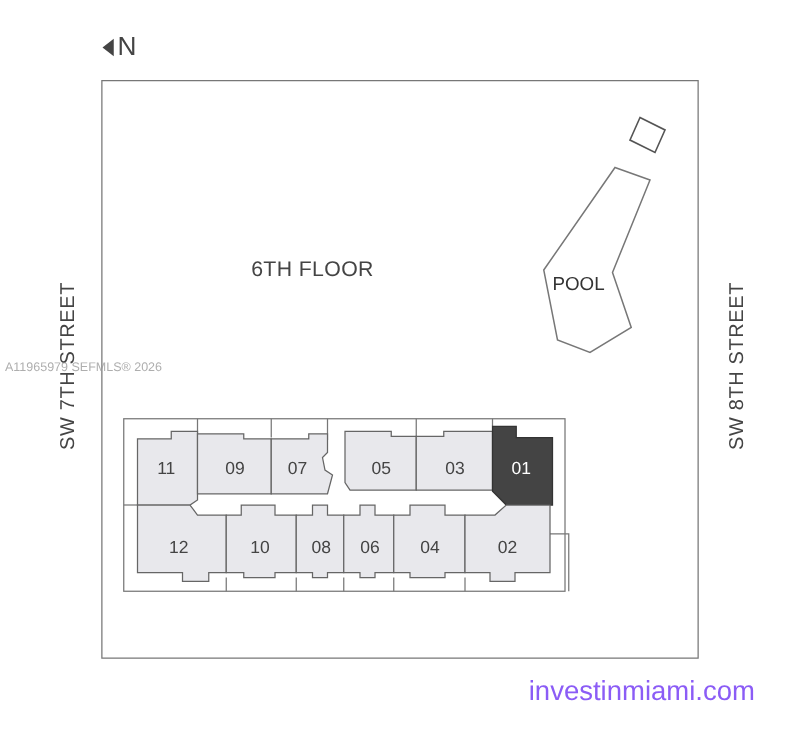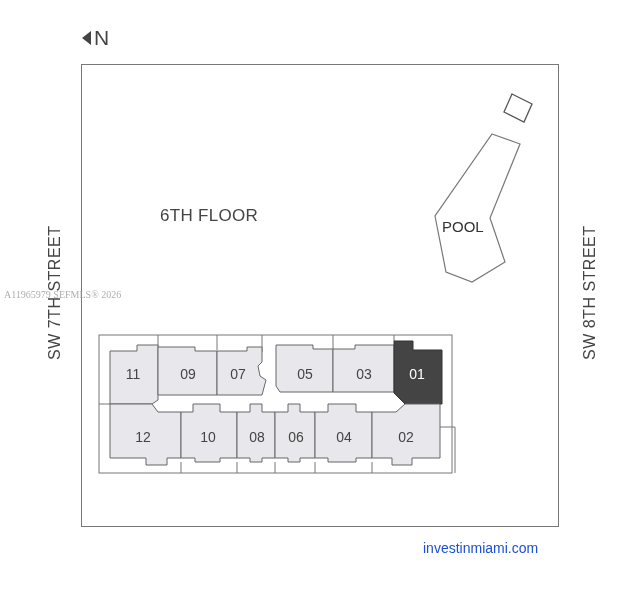--- a/index.html
+++ b/index.html
@@ -1,30 +1,30 @@
 <!DOCTYPE html>
 <html><head>
 <meta charset="utf-8">
 <style>
   html, body { margin:0; padding:0; background:#ffffff; }
   body { width:640px; height:590px; position:relative; overflow:hidden; font-family:"Liberation Sans", sans-serif; }
   .north { position:absolute; left:82px; top:26px; display:flex; align-items:center; color:#444; }
   .north .arrow { width:0; height:0; border-top:7px solid transparent; border-bottom:7px solid transparent; border-right:9px solid #444; margin-right:3px; }
   .north .n { font-size:21px; color:#444; }
   .frame { position:absolute; left:81px; top:64px; width:478px; height:463px; border:1px solid #777; box-sizing:border-box; }
-  .deck { position:absolute; left:160px; top:206px; width:180px; font-size:17px; color:#444; line-height:20px; letter-spacing:0.3px; }
+  .deck { position:absolute; left:160px; top:206px; width:180px; text-align:center; font-size:17px; color:#444; line-height:20px; letter-spacing:0.3px; }
   .street { position:absolute; font-size:16px; color:#444; white-space:nowrap; transform-origin:center; letter-spacing:0.5px; }
   .street-left { left:-5px; top:291px; width:120px; text-align:center; transform:rotate(-90deg); }
   .street-right { left:530px; top:291px; width:120px; text-align:center; transform:rotate(-90deg); }
-  .watermark { position:absolute; left:4px; top:289px; font-size:10px; color:#9a9a9a; opacity:0.8;font-family:Liberation Serif, serif; }
+  .watermark { position:absolute; left:4px; top:289px; font-size:10px; color:#9a9a9a; opacity:0.8; }
   .site { position:absolute; left:0; top:0; }
   .unit-label { font-family:"Liberation Sans", sans-serif; font-size:14px; fill:#444; text-anchor:middle; }
   .unit-label.sel { fill:#ffffff; }
   .pool-label { font-family:"Liberation Sans", sans-serif; font-size:15px; fill:#333; }
-  .url { position:absolute; left:423px; top:540px; font-size:14px; color:#1d4ed8; }
+  .url { position:absolute; left:423px; top:540px; font-size:22px; color:#8b5cf6; }
 </style>
 </head>
 <body>
 
 <div class="north">
   <span class="arrow"></span>
   <span class="n">N</span>
 </div>
 
 <div class="frame"></div>

